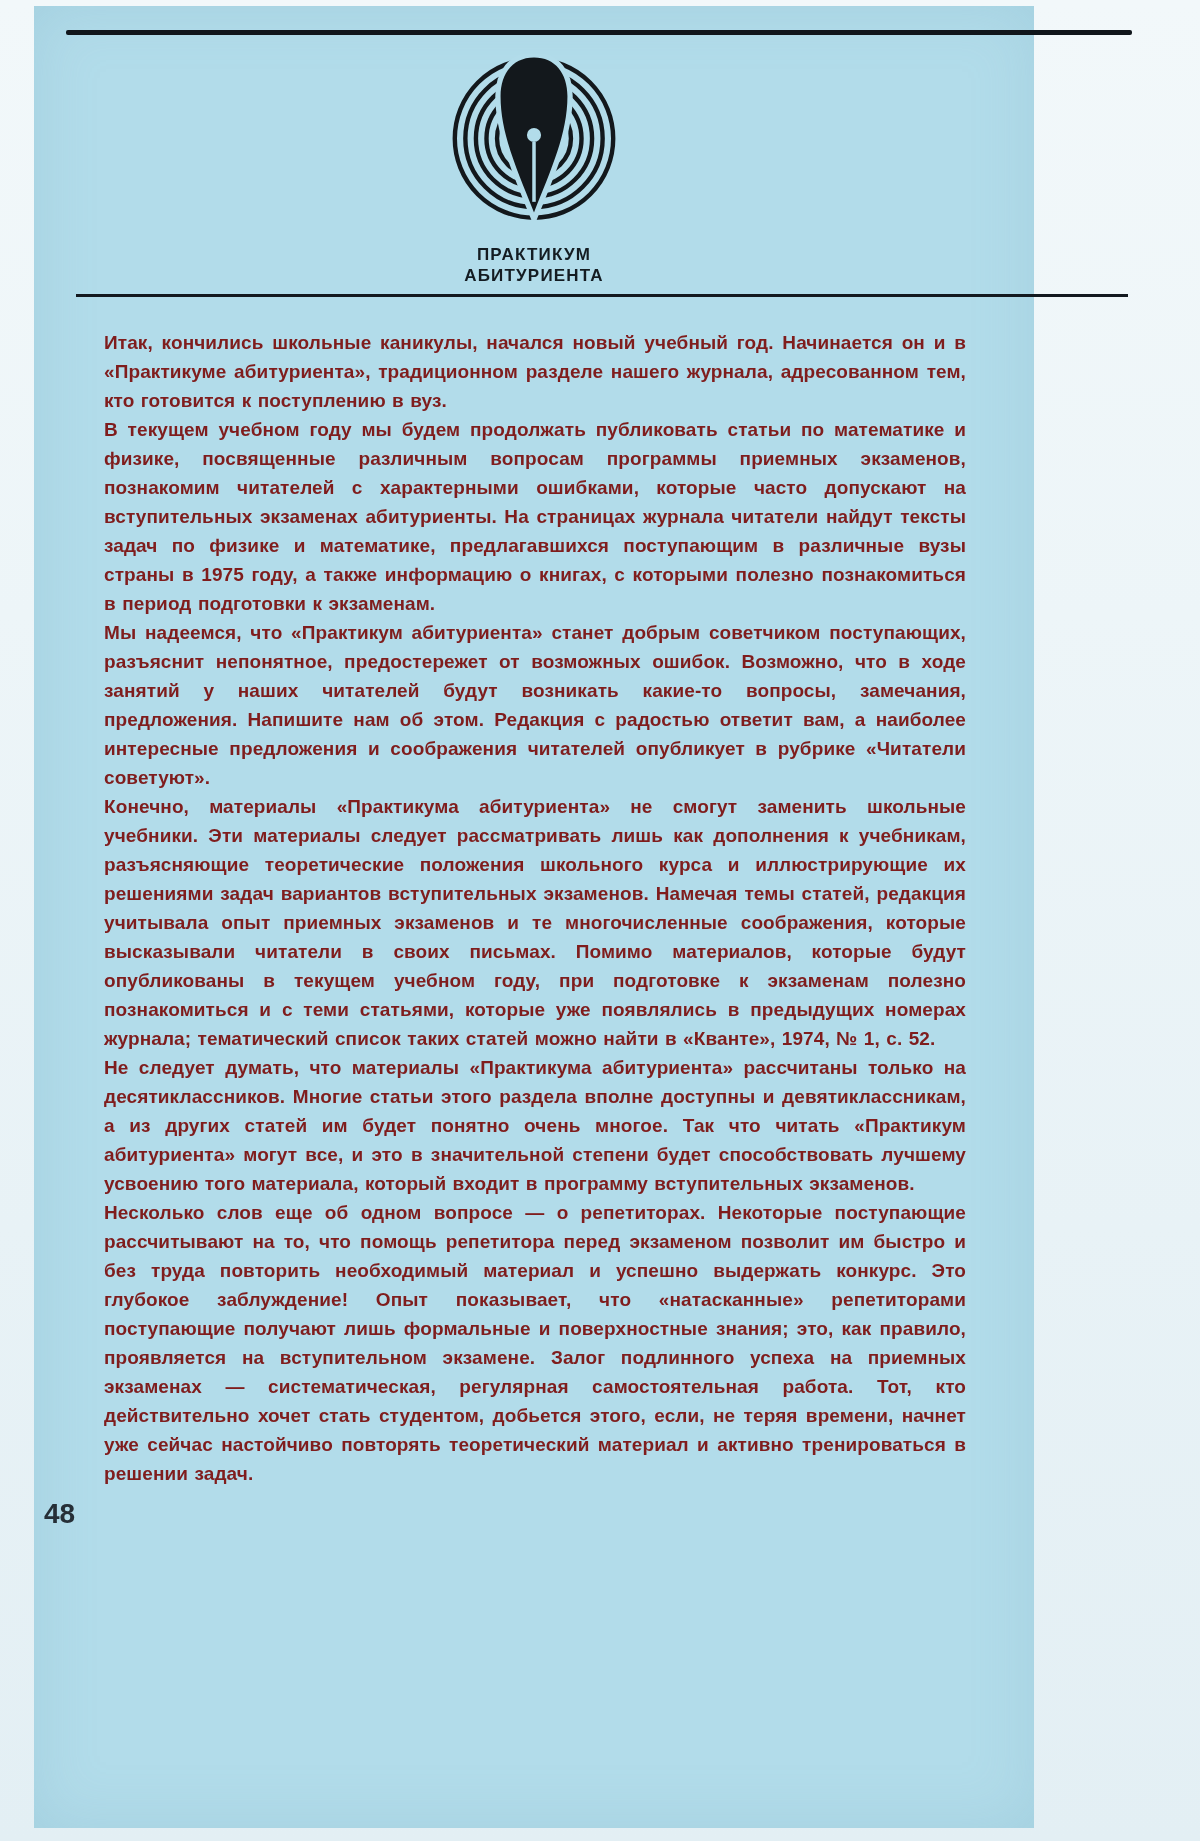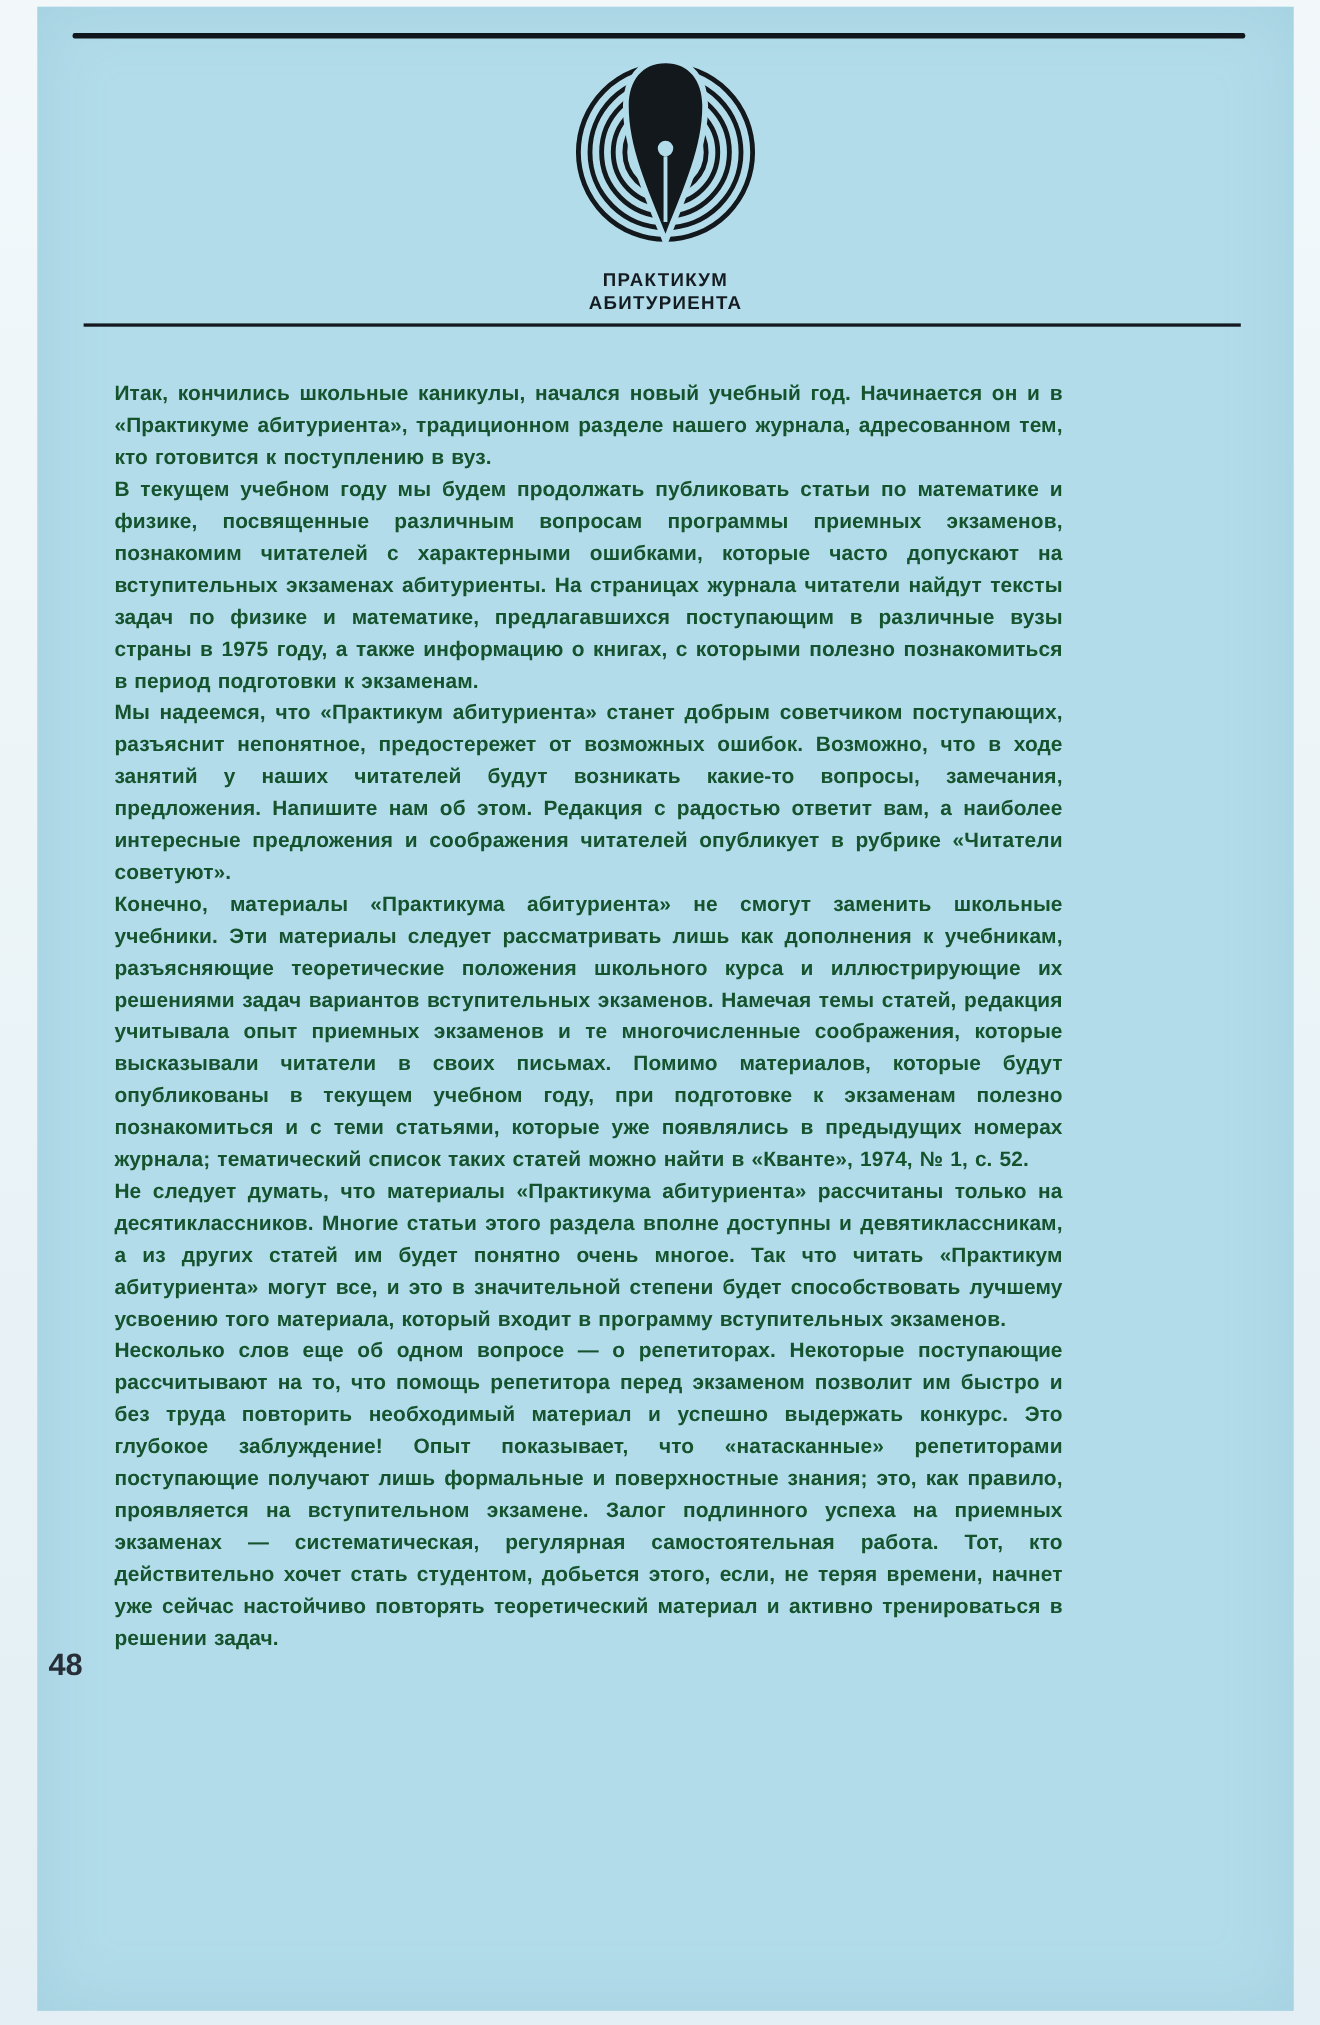--- a/index.html
+++ b/index.html
@@ -14,21 +14,21 @@
     position: relative;
     width: 1200px;
     height: 1841px;
     background: linear-gradient(180deg, #f2f8fa 0%, #e3eff4 100%);
     overflow: hidden;
   }
   .paper {
     position: absolute;
     left: 34px;
     top: 6px;
-    width: 1142px;
+    width: 1000px;
     height: 1822px;
     background: #b2dcea;
     box-shadow: inset 0 0 60px rgba(120,170,190,.25);
   }
   .top-edge {
     position: absolute;
     left: 32px;
     top: 24px;
     width: 1066px;
     height: 5px;
@@ -60,22 +60,21 @@
     top: 288px;
     width: 1052px;
     height: 3px;
     background: #13191f;
   }
   .article {
     position: absolute;
     left: 70px;
     top: 322px;
     width: 862px;
-    color: #14532d;
-    margin-top: 16px;
+    color: #7f1d1d;
   }
   .article p {
     margin: 0;
     font-size: 19px;
     line-height: 29px;
     font-weight: 700;
     text-align: justify;
     letter-spacing: 0.1px;
     word-spacing: 1px;
   }

